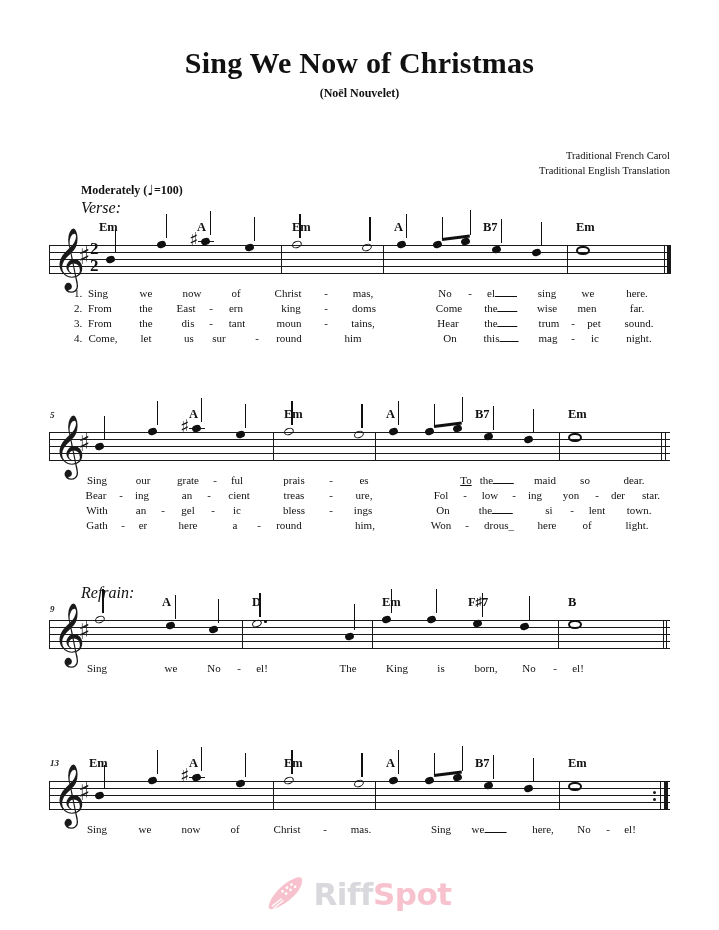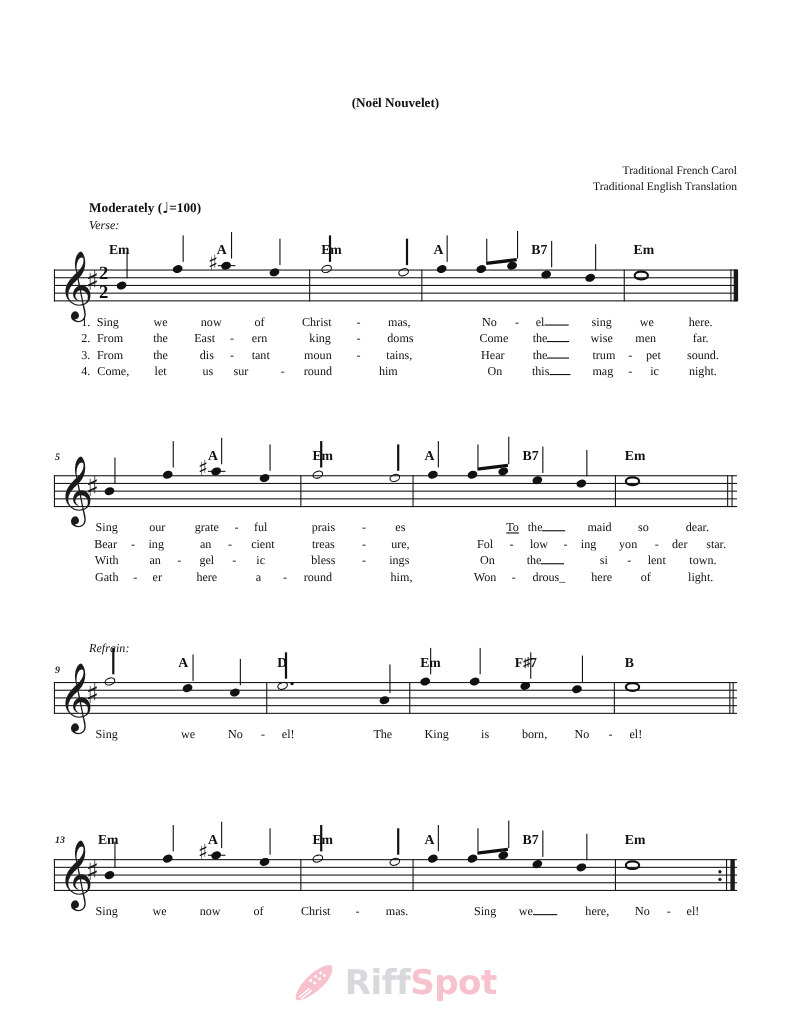--- a/index.html
+++ b/index.html
@@ -58,21 +58,21 @@
   }
   .tempo .note-sym {
     font-family: "DejaVu Sans", sans-serif;
     font-weight: normal;
     font-size: 14px;
     position: relative;
     top: 1px;
   }
   .section-label {
     position: absolute;
-    font-size: 11px;
+    font-size: 16px;
     font-style: italic;
     font-weight: normal;
   }
 
   
   .system {
     position: absolute;
     left: 49px;
     width: 621px;
   }
@@ -258,20 +258,21 @@
     letter-spacing: -0.5px;
   }
   .logo-riff { color: #d9d9dd; }
   .logo-spot { color: #f7c2cd; }
 </style>
 </head>
 <body>
 
 <div class="page">
 
+  <div class="title">Sing We Now of Christmas</div>
   <div class="subtitle">(Noël Nouvelet)</div>
 
   <div class="credits">
     <div>Traditional French Carol</div>
     <div>Traditional English Translation</div>
   </div>
 
   <div class="tempo">
     <span>Moderately</span>
     <span>(</span><span class="note-sym">♩</span><span>=</span><span>100</span><span>)</span>

